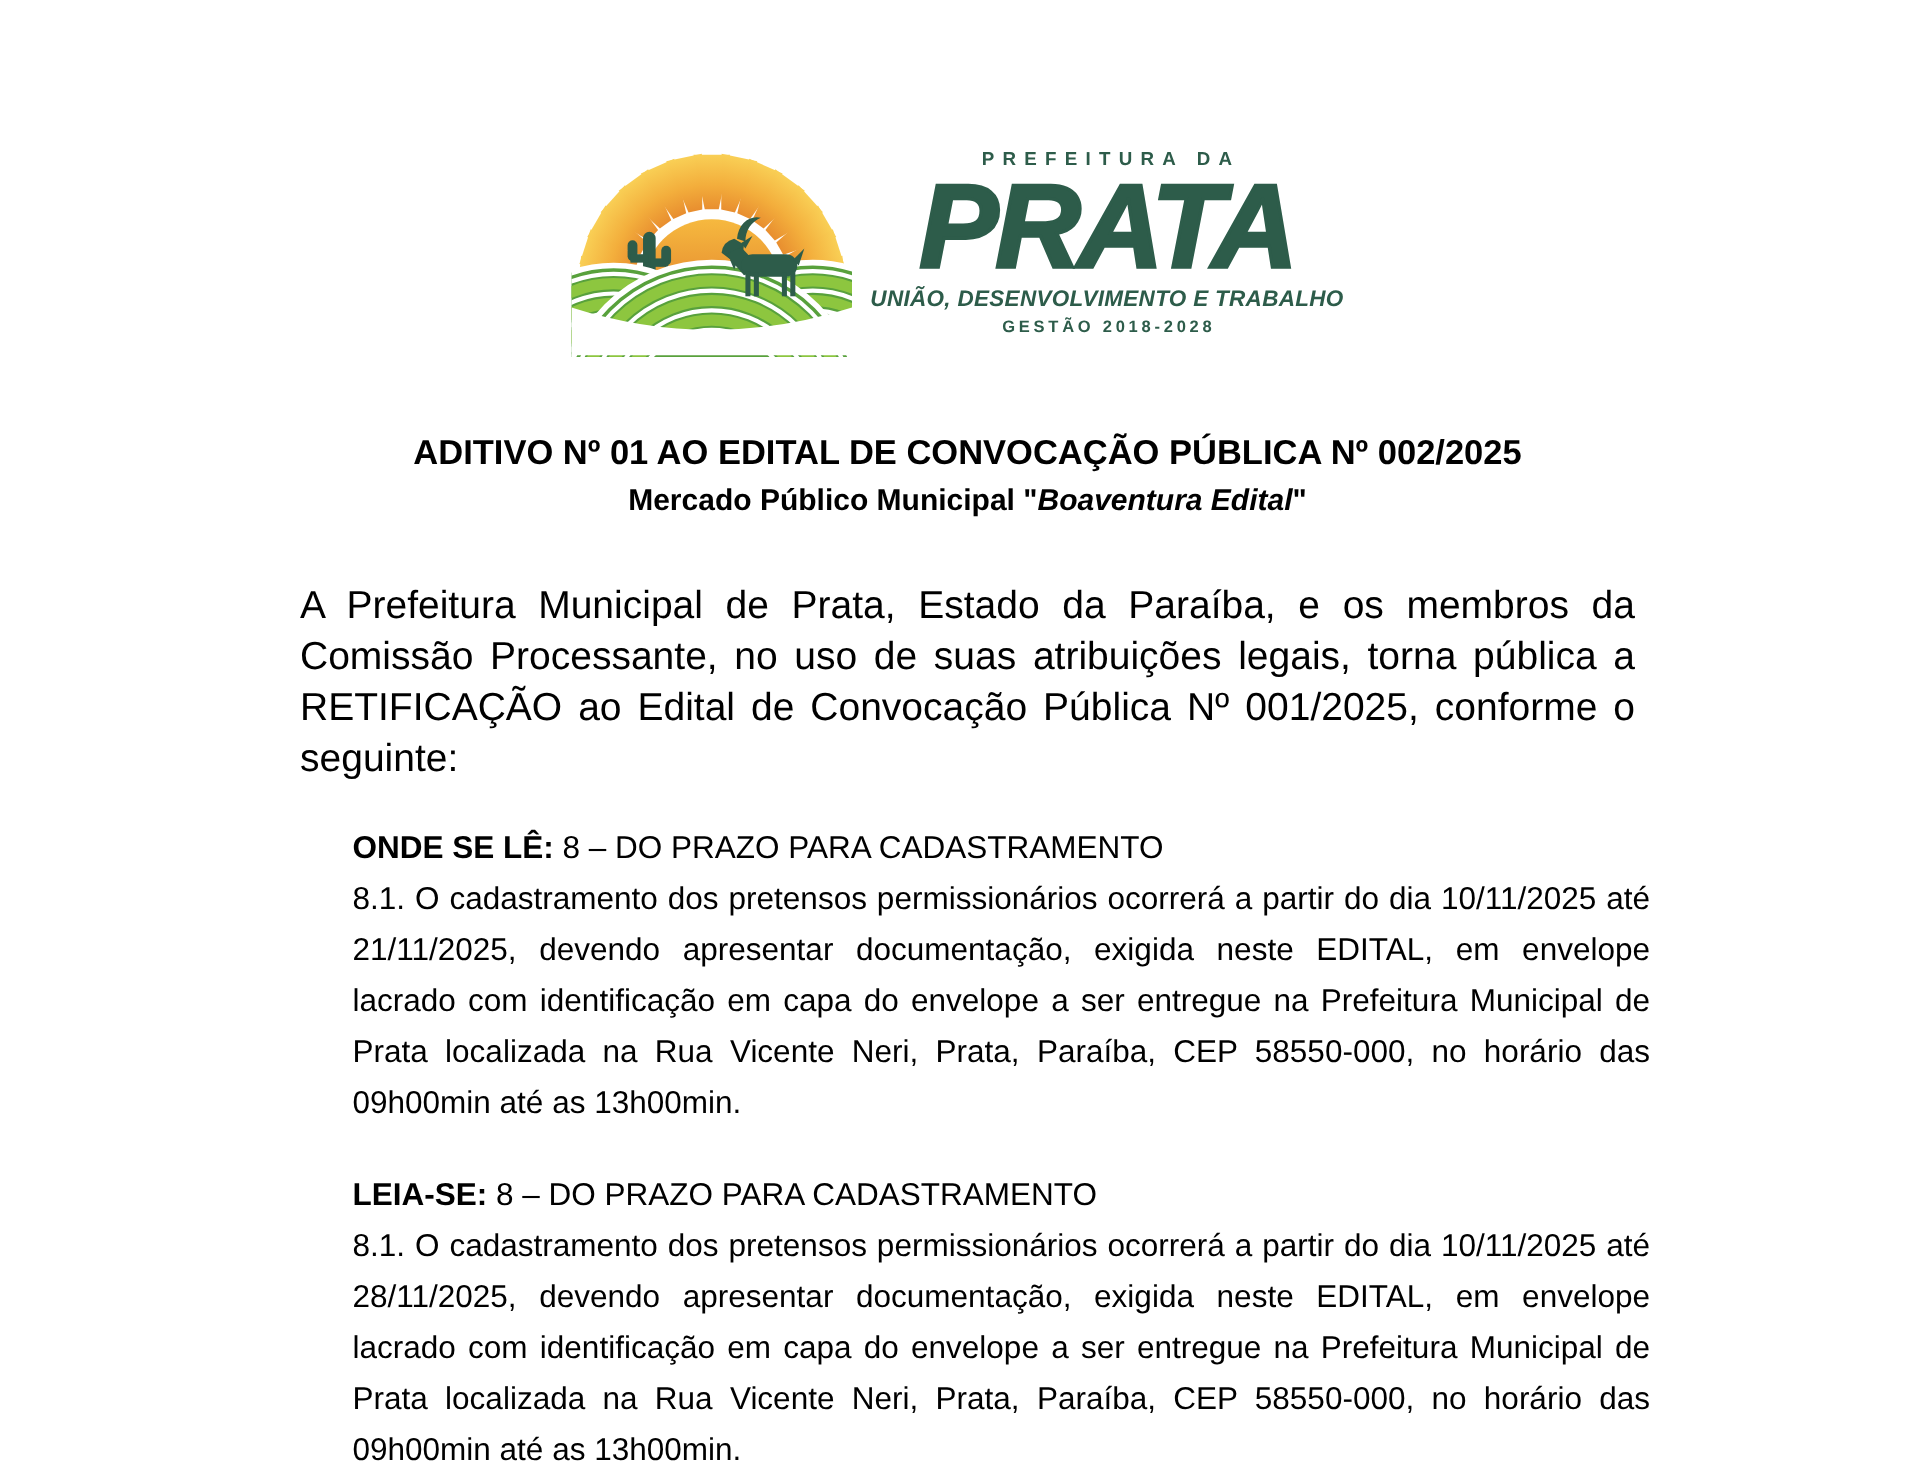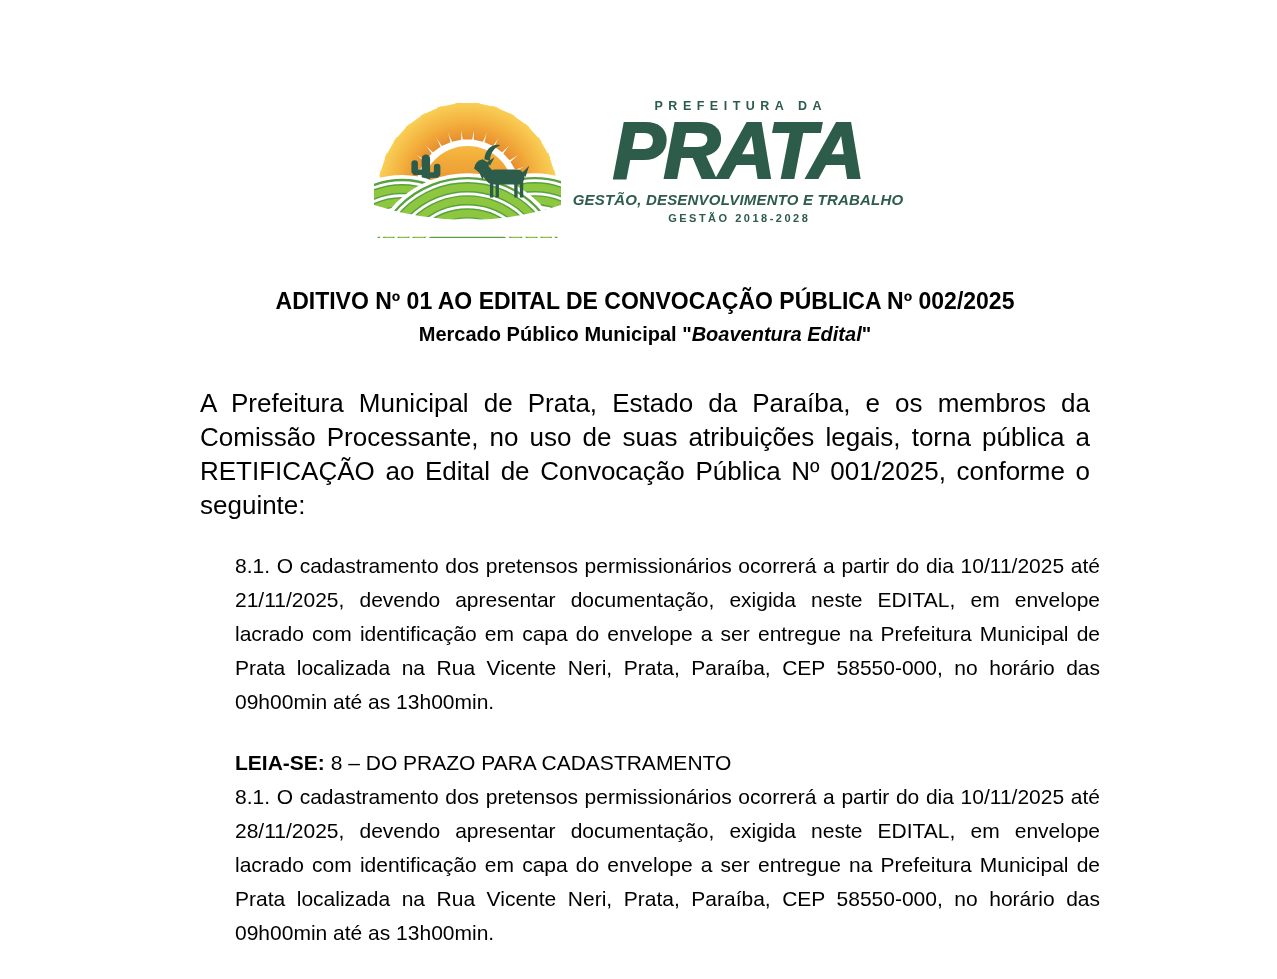--- a/index.html
+++ b/index.html
@@ -138,32 +138,36 @@
         <rect x="156" y="100" width="3.6" height="18"></rect>
         <polygon points="158,92 166,84 162,96"></polygon>
       </g>
 
       <path d="M0,126 Q100,158 200,126 L200,160 L0,160 Z" fill="#ffffff"></path>
     </svg>
 
     <div class="wordmark">
       <div class="wm-agency">PREFEITURA DA</div>
       <div class="wm-city">PRATA</div>
-      <div class="wm-tagline">GESTÃO, DESENVOLVIMENTO E TRABALHO</div>
+      <div class="wm-tagline">UNIÃO, DESENVOLVIMENTO E TRABALHO</div>
       <div class="wm-gestao">GESTÃO 2018-2028</div>
     </div>
   </header>
 
   <main class="content">
     <h1 class="doc-title">ADITIVO Nº 01 AO EDITAL DE CONVOCAÇÃO PÚBLICA Nº 002/2025</h1>
     <h2 class="doc-subtitle"><span>Mercado Público Municipal "</span><em>Boaventura Edital</em><span>"</span></h2>
 
     <p class="intro">A Prefeitura Municipal de Prata, Estado da Paraíba, e os membros da Comissão Processante, no uso de suas atribuições legais, torna pública a RETIFICAÇÃO ao Edital de Convocação Pública Nº 001/2025, conforme o seguinte:</p>
 
     <section class="clause">
+      <p class="clause-heading">
+        <strong>ONDE SE LÊ:</strong>
+        <span>8 – DO PRAZO PARA CADASTRAMENTO</span>
+      </p>
       <p class="clause-body">8.1. O cadastramento dos pretensos permissionários ocorrerá a partir do dia 10/11/2025 até 21/11/2025, devendo apresentar documentação, exigida neste EDITAL, em envelope lacrado com identificação em capa do envelope a ser entregue na Prefeitura Municipal de Prata localizada na Rua Vicente Neri, Prata, Paraíba, CEP 58550-000, no horário das 09h00min até as 13h00min.</p>
     </section>
 
     <section class="clause">
       <p class="clause-heading">
         <strong>LEIA-SE:</strong>
         <span>8 – DO PRAZO PARA CADASTRAMENTO</span>
       </p>
       <p class="clause-body"><span>8.1. O cadastramento dos pretensos permissionários ocorrerá a partir do dia 10/11/2025 até </span><strong>28/11/2025</strong><span>, devendo apresentar documentação, exigida neste EDITAL, em envelope lacrado com identificação em capa do envelope a ser entregue na Prefeitura Municipal de Prata localizada na Rua Vicente Neri, Prata, Paraíba, CEP 58550-000, no horário das 09h00min até as 13h00min.</span></p>
     </section>

